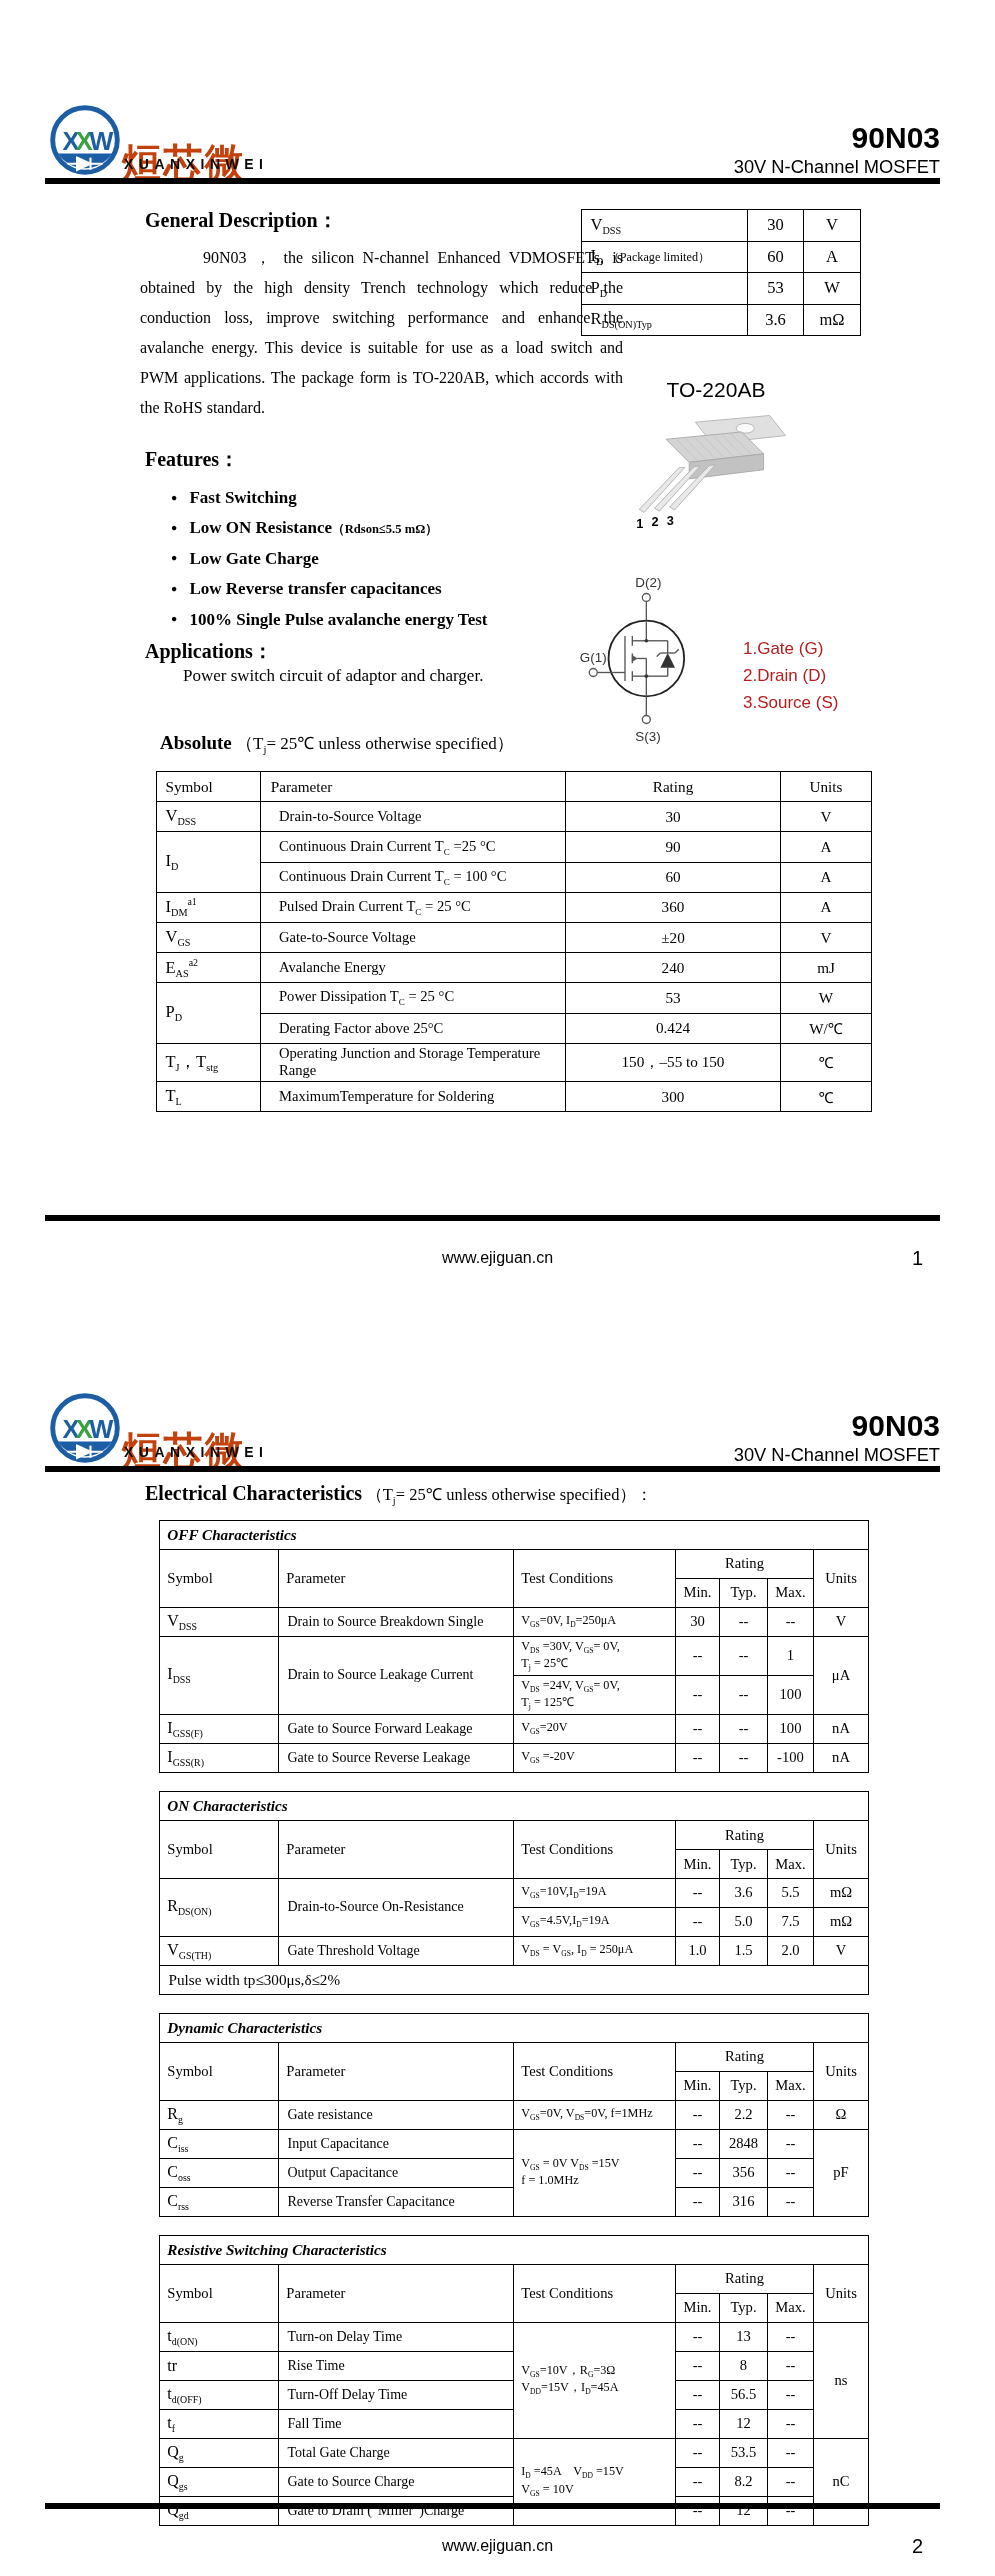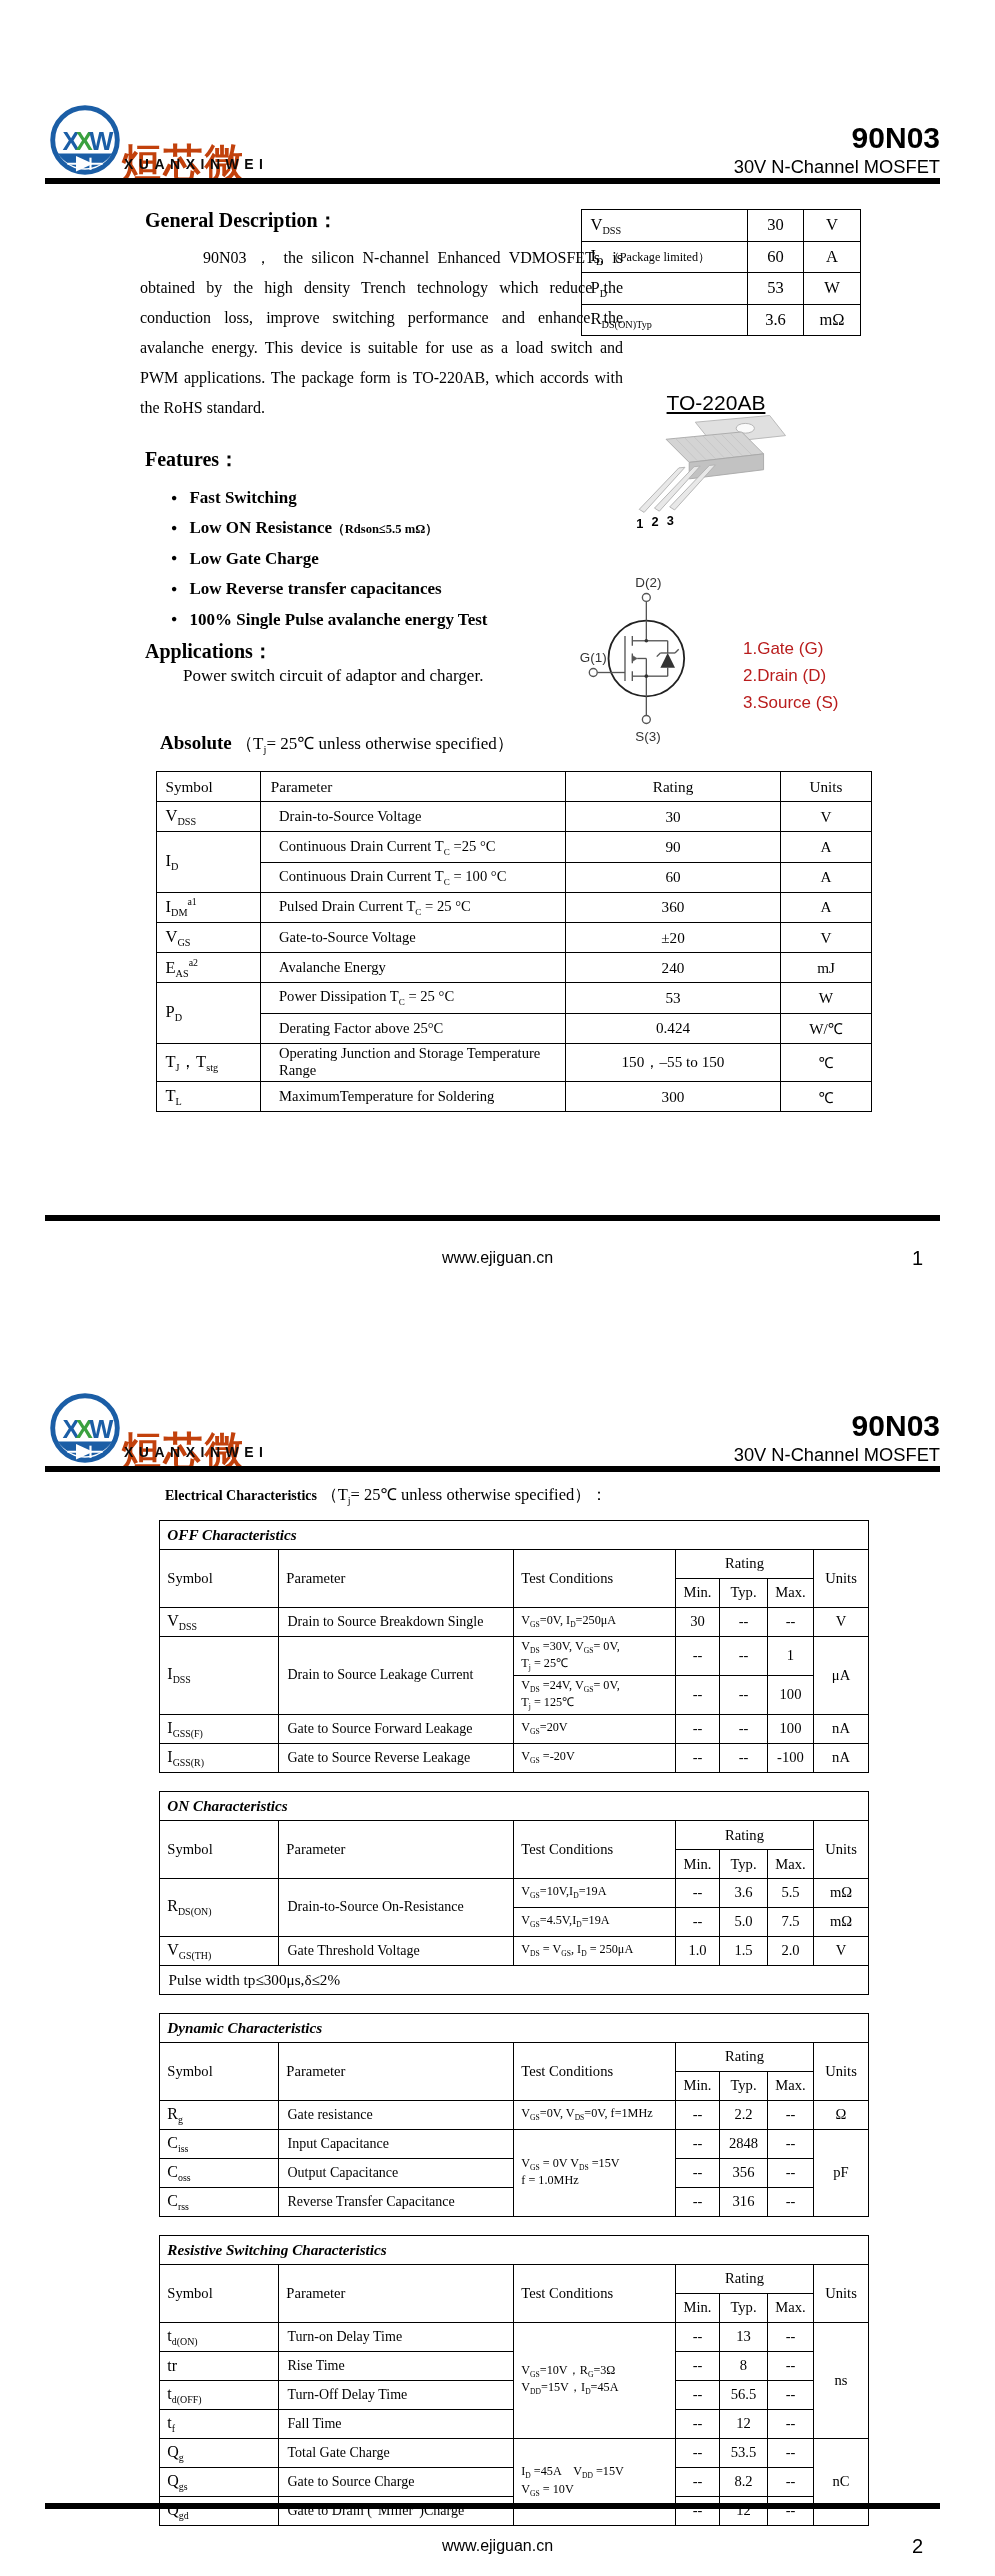--- a/index.html
+++ b/index.html
@@ -19,21 +19,21 @@
   .pageno{position:absolute;right:72px;top:1247px;font-size:20px;font-family:"Liberation Sans",sans-serif;}
 
   h2.sec{margin:0;font-size:20px;font-weight:bold;}
   .gd-body{width:483px;font-size:16px;line-height:30px;text-align:justify;text-indent:63px;}
   .feat{display:flex;align-items:baseline;font-size:17px;font-weight:bold;margin-bottom:10.4px;}
   .feat .dot{font-size:10.4px;margin-right:12.2px;position:relative;top:-2.4px;}
   .feat small,.qt small{font-size:0.74em;}
   .app-body{font-size:17px;}
   .abs-line .b{font-size:19px;font-weight:bold;}
   .abs-line{font-size:17px;}
-  .et-title .b{font-size:14px;font-weight:bold;margin-left:20px;}
+  .et-title .b{font-size:20px;font-weight:bold;}
   .et-title{font-size:16.5px;}
 
   table{border-collapse:collapse;table-layout:fixed;}
   td{border:1.2px solid #000;vertical-align:middle;padding:1.8px 6.1px;}
   sub{font-size:0.62em;}
   sup{font-size:0.6em;}
 
   
   .qt{width:279px;font-size:16.5px;}
   .qt td{height:27px;}
@@ -54,21 +54,21 @@
   .et td{height:24.4px;}
   .et .ttl{font-weight:bold;font-size:15.2px;text-align:left;padding:4.9px 7.3px;height:auto;font-style:italic;}
   .et .hh{font-size:14.6px;text-align:left;padding-left:7.3px;}
   .et .hc{font-size:14.6px;text-align:center;padding:1.8px 1.2px;}
   .et .sym{font-size:16px;padding-left:7.3px;}
   .et .par{font-size:14px;padding-left:8.5px;}
   .et .cond{font-size:12.2px;line-height:1.3;padding-left:7.3px;}
   .et .c{text-align:center;padding:1.8px 1.2px;}
   .et .note{font-size:15.2px;text-align:left;padding:4.9px 8.5px;height:auto;}
 
-  .pkg-name{position:absolute;left:579px;top:391px;width:274px;text-align:center;font-size:21px;font-family:"Liberation Sans",sans-serif;text-decoration:underline;}
+  .pkg-name{position:absolute;left:579px;top:378px;width:274px;text-align:center;font-size:21px;font-family:"Liberation Sans",sans-serif;}
   .legend{position:absolute;left:743px;top:635px;font-size:17px;line-height:27px;font-family:"Liberation Sans",sans-serif;color:#b91c1c;}
   svg text{font-family:"Liberation Sans",sans-serif;}
 </style>
 </head>
 <body>
 
 <div class="page">
 
   <svg class="abs" style="left:49px;top:101px" width="72" height="78" viewBox="0 0 118 128">
     <circle cx="59" cy="64" r="53" fill="none" stroke="#1b5ea6" stroke-width="8"></circle>

